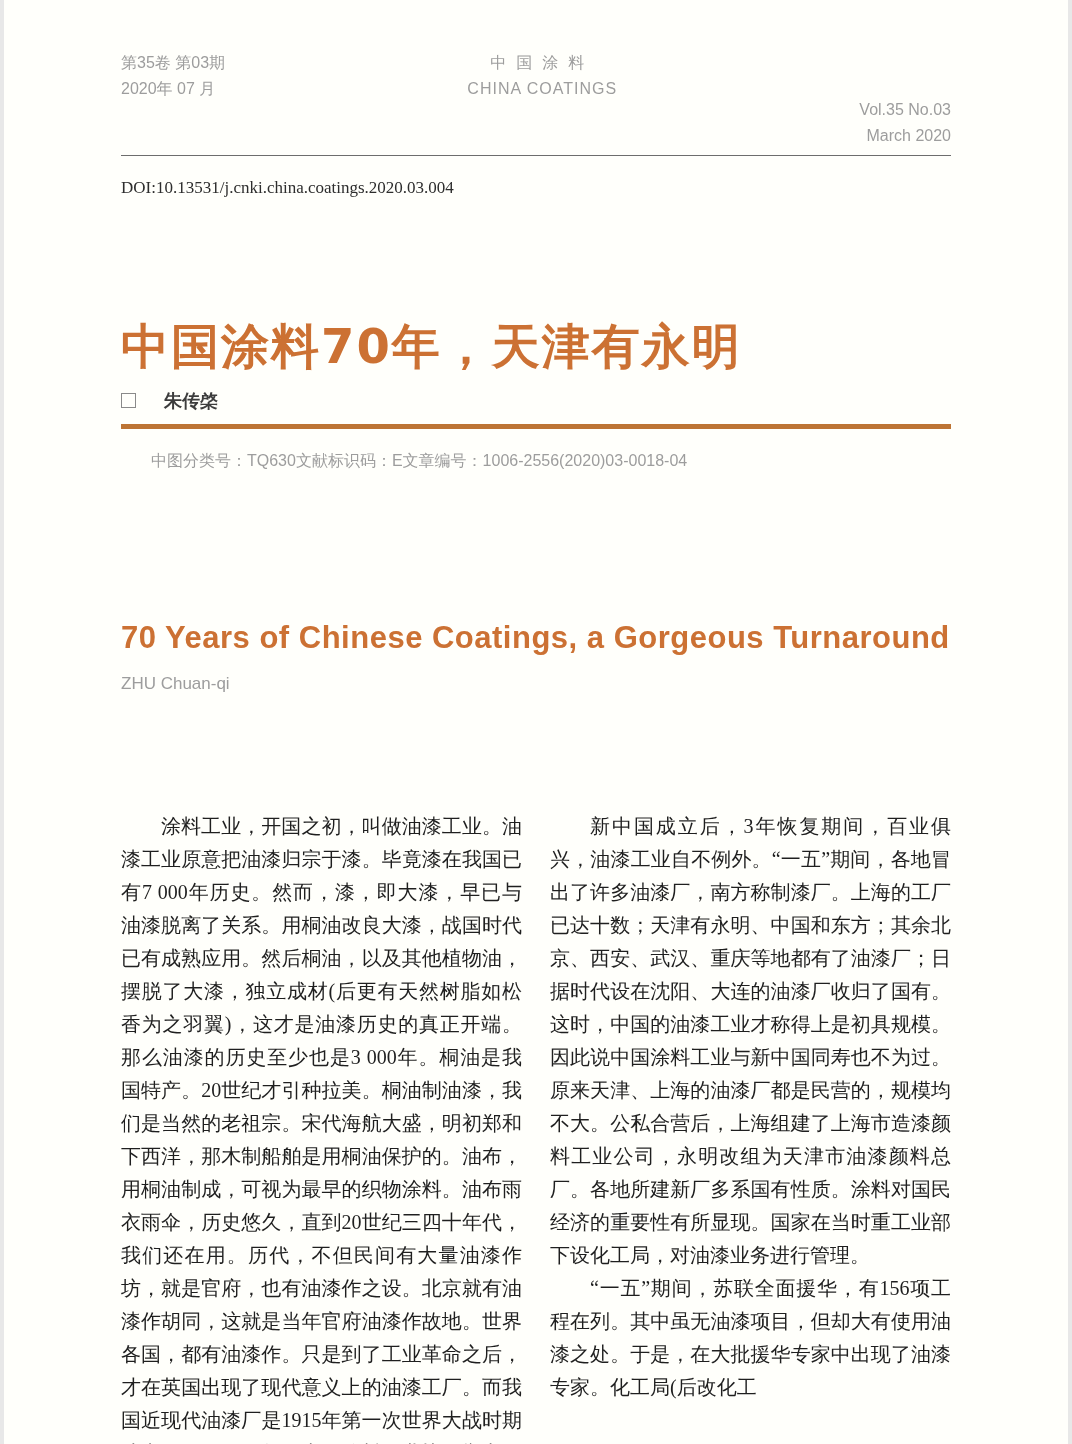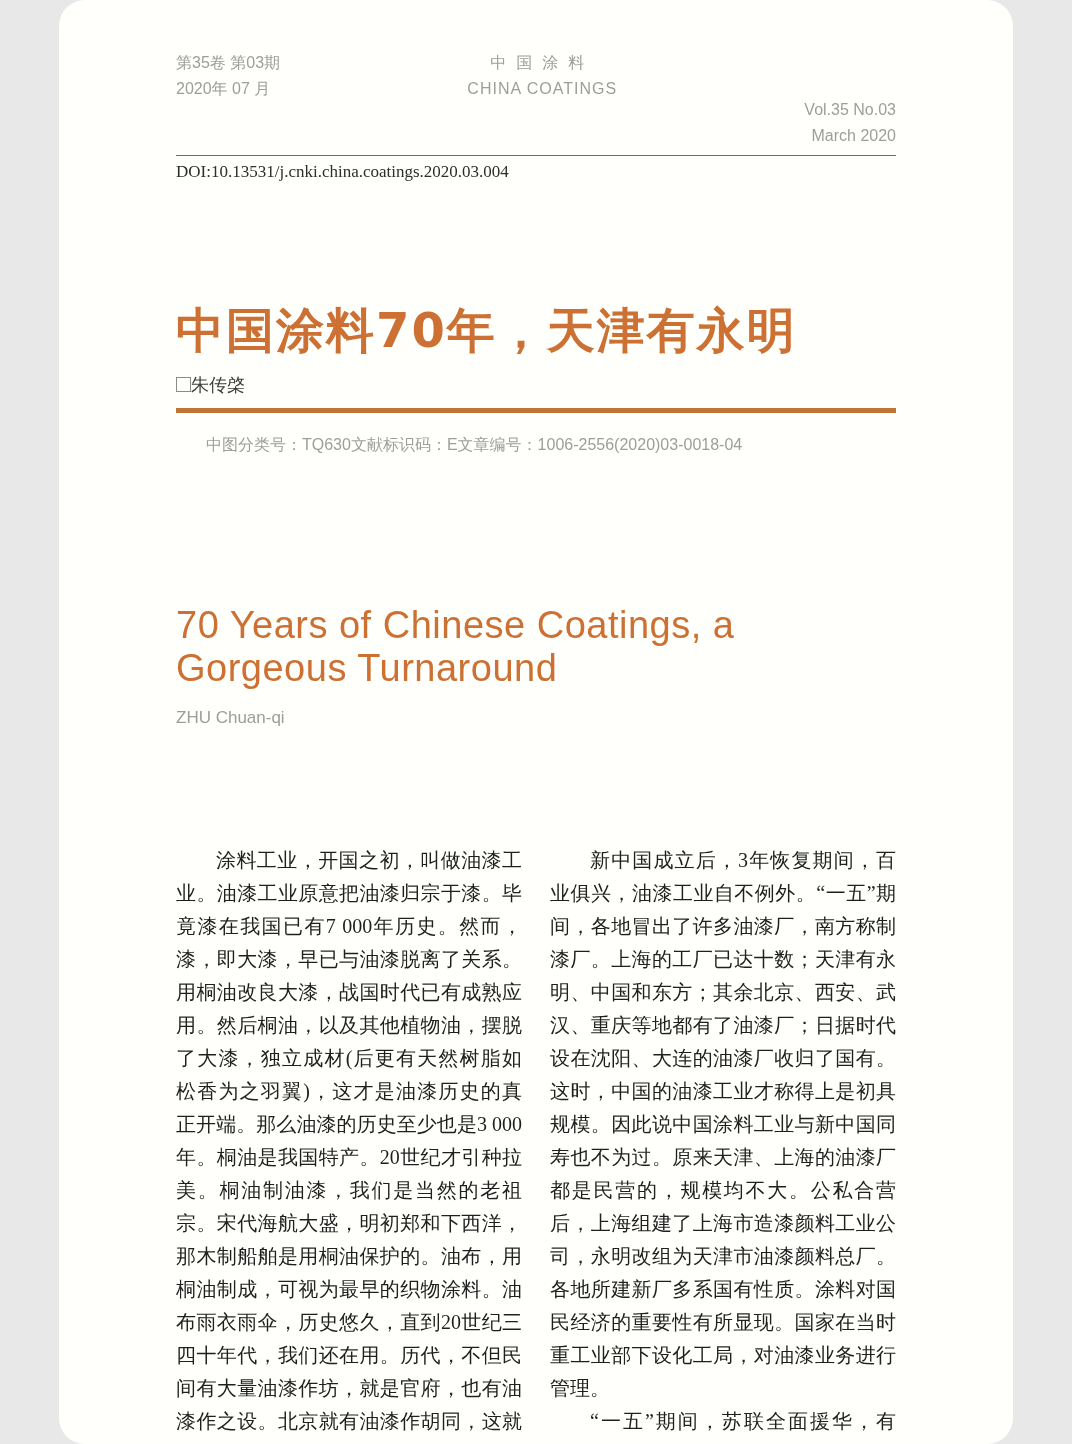--- a/index.html
+++ b/index.html
@@ -1,59 +1,58 @@
 <!DOCTYPE html>
 <html><head>
 <meta charset="utf-8">
 <style>
   html,body { margin:0; padding:0; }
   body { background:#e8e8e8; }
   .page {
     position:relative;
-    width:954px; height:1444px;
+    width:1064px; height:1444px;
     margin:0 auto;
     background:#fffffb;
     font-family:"Liberation Serif","DejaVu Serif",serif;
     color:#1f1f1f;
     overflow:hidden;
     box-sizing:border-box;
-    border-radius:26px;
   }
   .inner { margin:0 117px; }
 
   
   .jheader {
     padding-top:50px;
     display:flex; justify-content:space-between; align-items:flex-start;
     font-family:"Liberation Sans","DejaVu Sans",sans-serif;
     font-size:16px; line-height:26px; color:#9d9d9d;
     border-bottom:1px solid #6d6d6d;
     padding-bottom:6px;
   }
   .jheader .hcol { white-space:nowrap; }
   .jheader .hcol.center { text-align:center; }
   .jheader .hcol.right { text-align:right;margin-top:47px; }
   .journal-cn { letter-spacing:10px; }
   .journal-en { letter-spacing:1px; }
   .doi-line {
     font-family:"Liberation Serif","DejaVu Serif",serif;
-    font-size:17px; color:#2d2d2d; margin-top:6px;
+    font-size:17px; color:#2d2d2d; margin-top:22px;
   }
 
   
   .title-cn {
     margin-top:122px;
     font-family:"DejaVu Sans","Liberation Sans",sans-serif;
     font-size:48px; font-weight:700; letter-spacing:2px;
     color:#cc7133; line-height:1.1;
   }
   .author-row {
     margin-top:16px;
-    display:flex; align-items:center; gap:0;
-    font-size:18px; color:#3d3d3d;
+    display:flex; align-items:center; gap:28px;
+    font-size:18px; color:#3d3d3d;font-weight:bold;
   }
   .author-square {
     width:13px; height:13px;
     border:1.5px solid #8a8a8a;
     background:transparent;
     display:inline-block;
   }
   .accent-rule {
     margin-top:11px; height:5px; background:#bd7434;
   }
@@ -61,21 +60,21 @@
     margin-top:22px;
     display:flex; 
     padding:0 34px 0 30px;
     font-family:"Liberation Sans","DejaVu Sans",sans-serif;
     font-size:16px; color:#9d9d9d;
   }
 
   .title-en {
     margin-top:148px;
     font-family:"Liberation Sans","DejaVu Sans",sans-serif;
-    font-size:38px; font-weight:400; letter-spacing:0.5px;
+    font-size:31px; font-weight:700; letter-spacing:0.5px;
     color:#cc7133;
   }
   .author-en {
     margin-top:18px;
     font-family:"Liberation Sans","DejaVu Sans",sans-serif;
     font-size:17px; color:#9d9d9d;
   }
 
   
   .body-cols {

